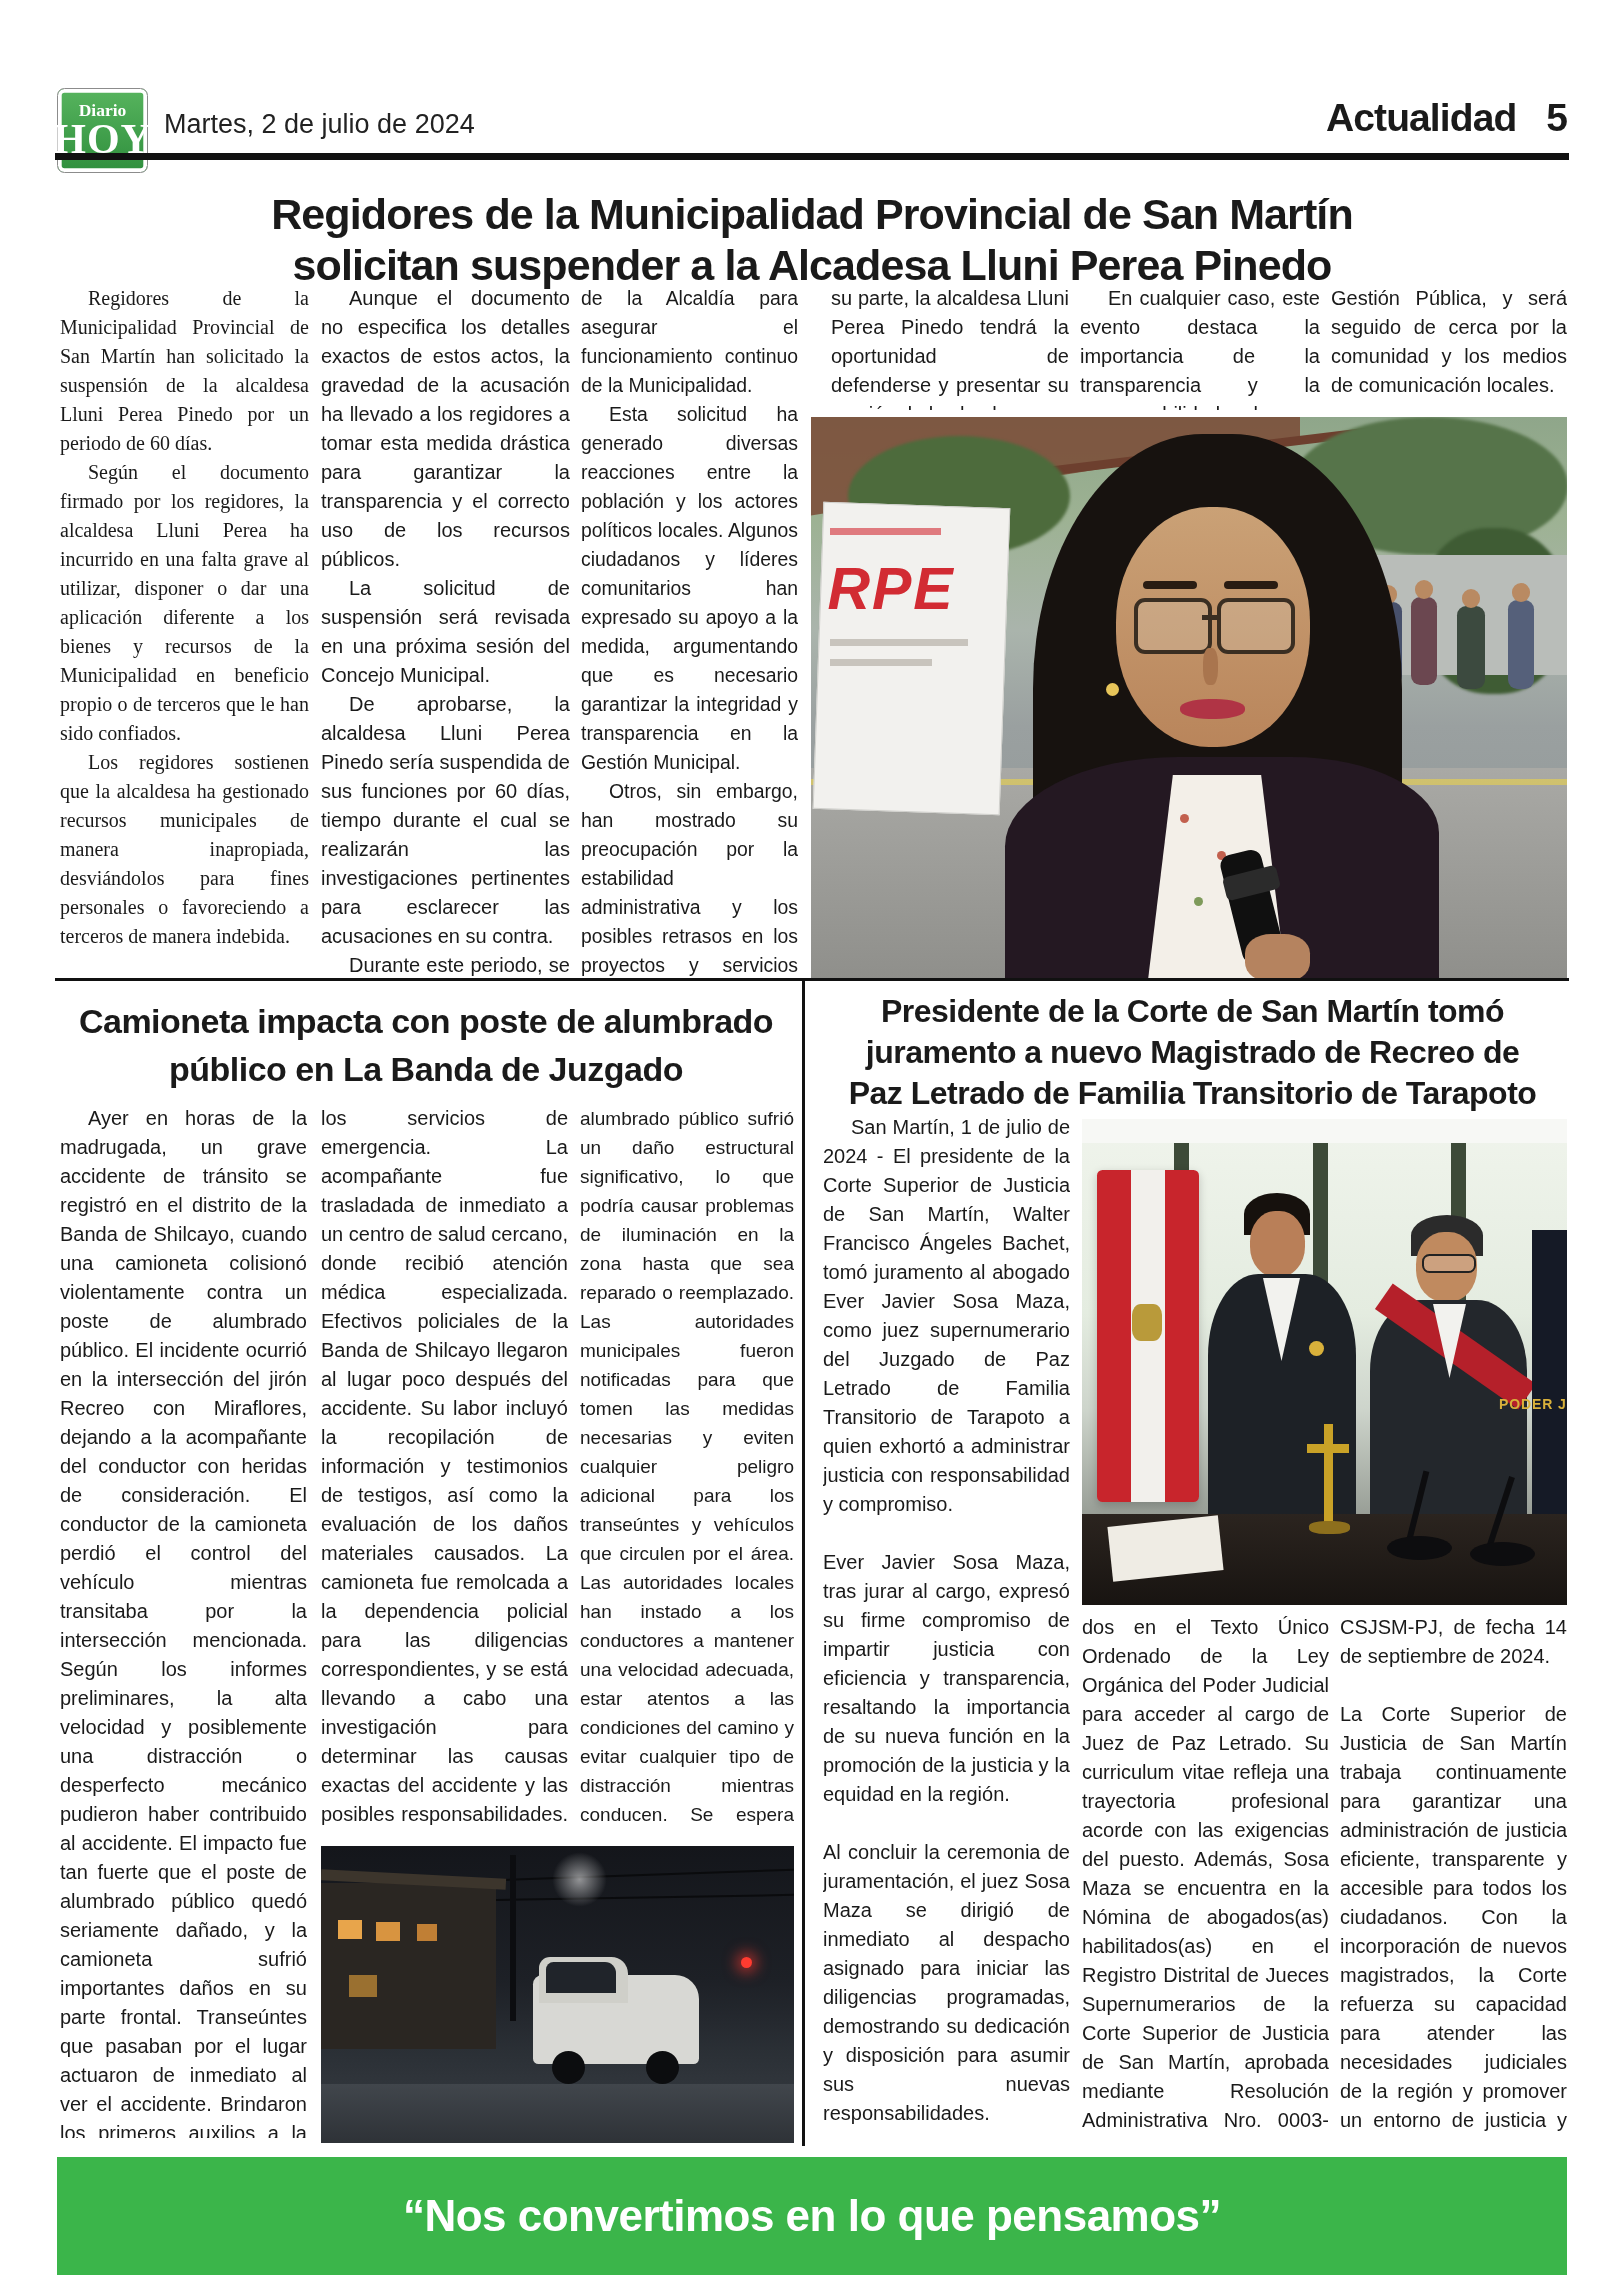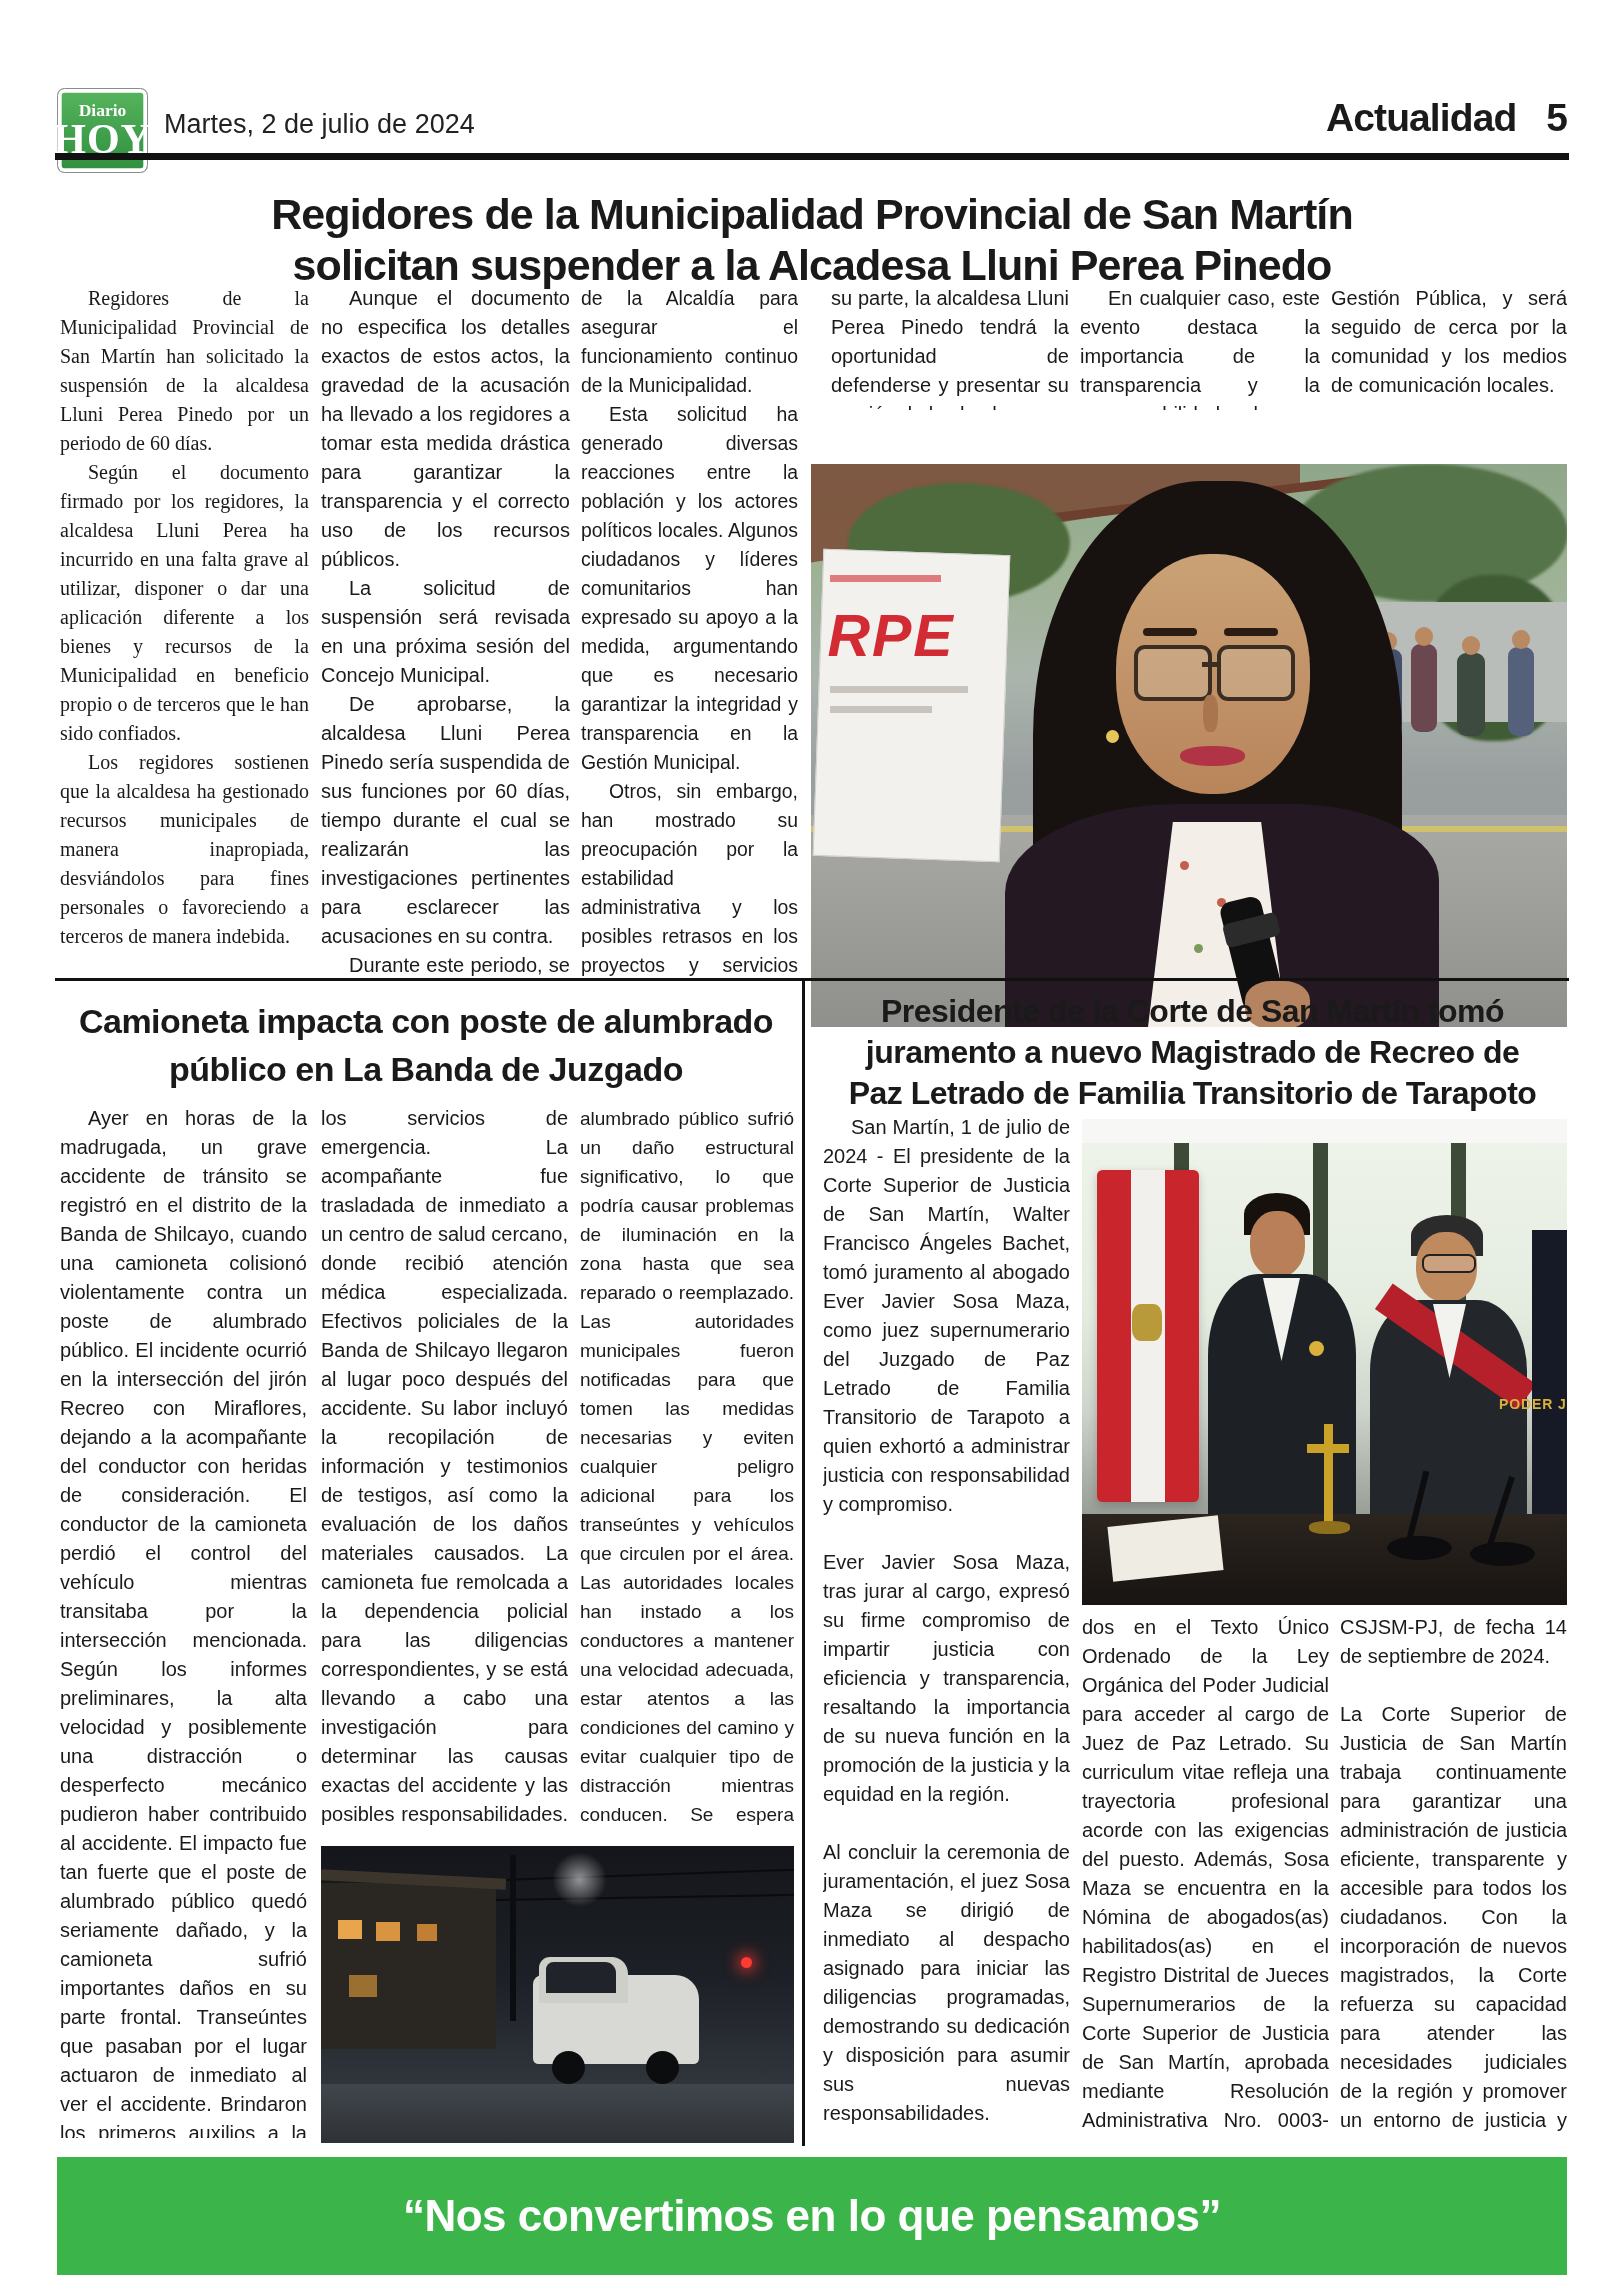--- a/index.html
+++ b/index.html
@@ -40,21 +40,21 @@
   .banner{left:57px;top:2157px;width:1510px;height:118px;background:#3bb54a;
           display:flex;align-items:center;justify-content:center;}
   .banner .q{color:#ffffff;font-weight:bold;font-size:44px;letter-spacing:-0.5px;}
 
   
   .photo{position:absolute;overflow:hidden;}
   .photo *{position:absolute;}
 
   
   #photo1{left:811px;top:417px;width:756px;height:563px;
-          background:linear-gradient(180deg,#8fa68a 0%,#9db293 18%,#aab4ac 38%,#9aa0a0 55%,#8d9494 100%);margin-top:47px;}
+          background:linear-gradient(180deg,#8fa68a 0%,#9db293 18%,#aab4ac 38%,#9aa0a0 55%,#8d9494 100%);}
   #photo1 .roof{left:-28px;top:-18.5px;width:517px;height:138px;background:#7a4a35;
                 clip-path:polygon(0 0,100% 0,100% 28%,0 88%);opacity:.85;}
   #photo1 .beam{left:111px;top:37px;width:461px;height:9.2px;background:#6d3f2e;transform:rotate(-7deg);}
   #photo1 .tree1{left:37px;top:18.5px;width:222px;height:120px;background:#4d6b3c;border-radius:50%;filter:blur(1.8px);}
   #photo1 .tree2{left:480px;top:0;width:277px;height:138px;background:#56744a;border-radius:50%;filter:blur(1.8px);}
   #photo1 .tree3{left:609px;top:111px;width:148px;height:166px;background:#3f5c34;border-radius:46%;filter:blur(1.8px);}
   #photo1 .bldg{left:517px;top:138px;width:240px;height:120px;background:#b9bdb9;}
   #photo1 .floor{left:0;top:351px;width:100%;height:212px;background:linear-gradient(180deg,#a9a9a5,#8f8f8b);}
   #photo1 .curb{left:0;top:362px;width:100%;height:5.5px;background:#d9c860;opacity:.8;}
   #photo1 .bannerboard{left:7.4px;top:88px;width:185px;height:305px;background:#f2f1ee;border:0.9px solid #cfcfcb;transform:rotate(2deg);}

